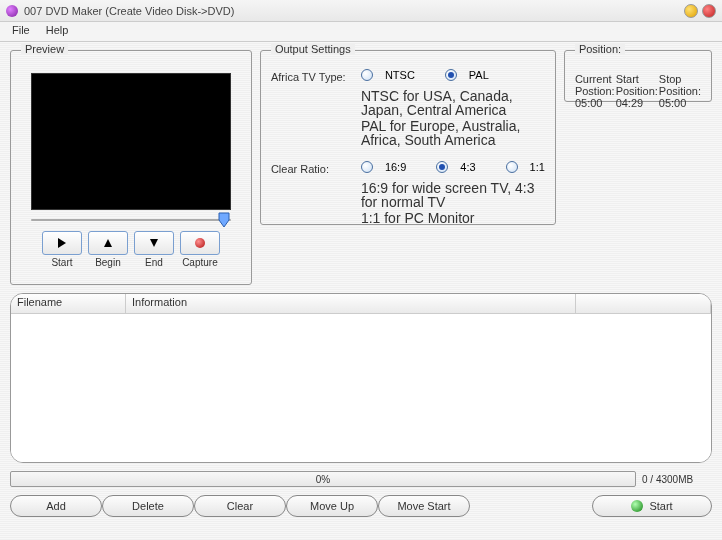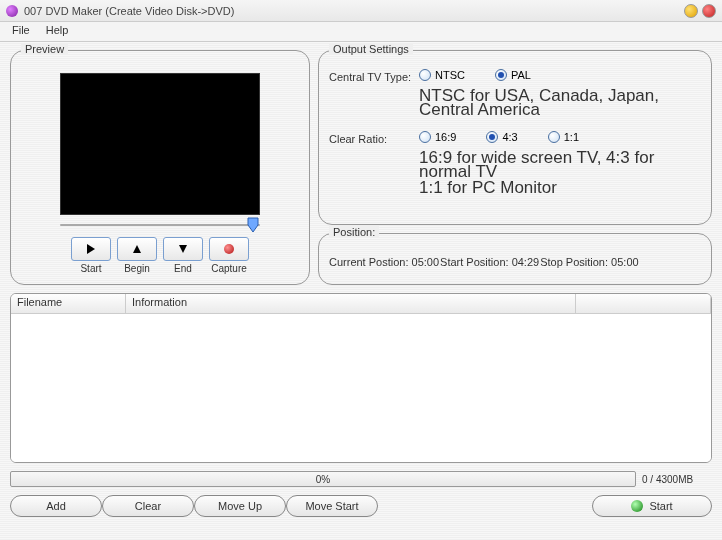--- a/index.html
+++ b/index.html
@@ -7,44 +7,44 @@
 .titlebar{height:22px;background:linear-gradient(#f5f5f5,#e8e8e8);display:flex;align-items:center;padding:8px 6px;border-bottom:1px solid #ccc}
 .app-icon{width:12px;height:12px;border-radius:50%;background:radial-gradient(circle at 35% 35%,#e080ff,#8020a0);margin-right:6px}
 .title-text{flex:1;color:#444;font-size:11px}
 .win-btn{width:14px;height:14px;border-radius:50%;margin-left:4px;border:1px solid #999}
 .win-min{background:radial-gradient(circle at 35% 35%,#ffe070,#e0a000)}
 .win-close{background:radial-gradient(circle at 35% 35%,#ff8080,#c02020)}
 .menubar{height:20px;background:#f4f4f4;border-bottom:1px solid #ccc;display:flex;padding:0 4px}
 .menu-item{padding:2px 8px;color:#333}
 .content{background:repeating-linear-gradient(#f7f7f7,#f7f7f7 1px,#efefef 1px,#efefef 2px);padding:8px 10px;height:498px}
 .row1{display:flex;gap:8px;margin-bottom:8px}
-.panel{position:relative;border:1px solid #999;border-radius:14px;padding:18px 10px 10px 10px;background:repeating-linear-gradient(#f7f7f7,#f7f7f7 1px,#efefef 1px,#efefef 2px)}
+.panel{position:relative;border:1px solid #999;border-radius:3px;padding:18px 10px 16px 10px;background:repeating-linear-gradient(#f7f7f7,#f7f7f7 1px,#efefef 1px,#efefef 2px)}
 .panel-legend{position:absolute;top:-8px;left:10px;background:#efefef;padding:0 4px;font-size:11px;color:#333}
 .preview-panel{width:300px;height:235px;display:flex;flex-direction:column;align-items:center}
 .video-box{width:200px;height:150px;background:#000;border:1px solid #333;margin-top:4px}
 .slider-track{width:200px;height:8px;margin-top:6px;position:relative}
 .slider-line{position:absolute;left:0;right:0;top:3px;height:2px;background:#aaa;border-radius:1px}
 .slider-thumb{position:absolute;right:0;top:-4px;width:14px;height:16px}
 .slider-thumb svg{display:block}
 .btn-row{display:flex;gap:6px;margin-top:8px}
 .pv-btn{display:flex;flex-direction:column;align-items:center;gap:2px}
 .pv-btn button{width:40px;height:24px;background:linear-gradient(#fff,#e8e8e8);border:1px solid #7a9fd0;border-radius:3px;display:flex;align-items:center;justify-content:center}
 .pv-btn span{font-size:10px;color:#333}
-.right-col{flex:1;display:flex;flex-direction:column;gap:8px}
+.right-col{flex:1;display:flex;flex-direction:row;gap:8px}
 .settings-panel{height:175px}
 .setting-row{display:flex;align-items:flex-start;margin-bottom:6px}
 .setting-lbl{width:90px;color:#333;padding-top:2px}
 .radios{display:flex;gap:30px;align-items:center}
-.radio{display:flex;align-items:center;gap:4px;cursor:pointer}
+.radio{display:flex;align-items:center;gap:12px;cursor:pointer}
 .radio-dot{width:12px;height:12px;border-radius:50%;border:1px solid #4a6fa0;background:radial-gradient(circle at 35% 35%,#fff,#cde0f5);display:flex;align-items:center;justify-content:center}
 .radio-dot.sel::after{content:"";width:6px;height:6px;border-radius:50%;background:#2050b0}
-.hint{color:#333;font-size:17px;margin-left:90px;margin-top:2px;line-height:14px}
+.hint{color:#333;font-size:14px;margin-left:90px;margin-top:2px;line-height:14px}
 .position-panel{height:52px}
 .pos-row{display:flex;gap:1px;color:#333;font-size:11px;margin-top:4px}
-.file-panel{border:1px solid #999;border-radius:6px;margin-top:2px;height:170px;background:#fff;overflow:hidden}
+.file-panel{border:1px solid #999;border-radius:13px;margin-top:2px;height:170px;background:#fff;overflow:hidden}
 .file-header{display:flex;height:20px;background:linear-gradient(#fefefe,#eaeaea);border-bottom:1px solid #ccc}
 .col{border-right:1px solid #ccc;padding:2px 6px;font-size:11px;color:#333}
 .col-fn{width:115px}
 .col-info{width:450px}
 .col-last{flex:1}
 .file-body{height:148px;background:#fff}
 .progress-wrap{display:flex;align-items:center;margin-top:8px;gap:6px}
 .progress-bar{flex:1;height:16px;border:1px solid #999;background:linear-gradient(#f8f8f8,#e8e8e8);position:relative;border-radius:2px}
 .progress-text{position:absolute;left:50%;top:50%;transform:translate(-50%,-50%);font-size:10px;color:#333}
 .cap-text{font-size:10px;color:#333;min-width:70px;text-align:left}
@@ -114,33 +114,34 @@
             </button>
           <span>Capture</span>
         </div>
       </div>
     </div>
 
     <div class="right-col">
       <div class="panel settings-panel">
         <div class="panel-legend">Output Settings</div>
         <div class="setting-row">
-          <div class="setting-lbl">Central TV Type:</div>
+          <div class="setting-lbl">Africa TV Type:</div>
           <div class="radios">
             <div class="radio">
                 <div class="radio-dot"></div>
                 <span>NTSC</span>
               </div>
             <div class="radio">
                 <div class="radio-dot sel"></div>
                 <span>PAL</span>
               </div>
           </div>
         </div>
         <div class="hint">NTSC for USA, Canada, Japan, Central  America</div>
+        <div class="hint">PAL for Europe, Australia, Africa, South America</div>
         <div class="setting-row" style="margin-top:14px">
           <div class="setting-lbl">Clear Ratio:</div>
           <div class="radios">
             <div class="radio">
                 <div class="radio-dot"></div>
                 <span>16:9</span>
               </div>
             <div class="radio">
                 <div class="radio-dot sel"></div>
                 <span>4:3</span>
@@ -177,20 +178,21 @@
 
   <div class="progress-wrap">
     <div class="progress-bar">
       <div class="progress-text">0%</div>
     </div>
     <div class="cap-text">0 / 4300MB</div>
   </div>
 
   <div class="bottom-row">
     <div class="act-btn">Add</div>
+    <div class="act-btn">Delete</div>
     <div class="act-btn">Clear</div>
     <div class="act-btn">Move Up</div>
     <div class="act-btn">Move Start</div>
     <div class="spacer"></div>
     <div class="act-btn start-btn">
         <span class="start-icon"></span>
         <span>Start</span>
       </div>
   </div>
 </div>

